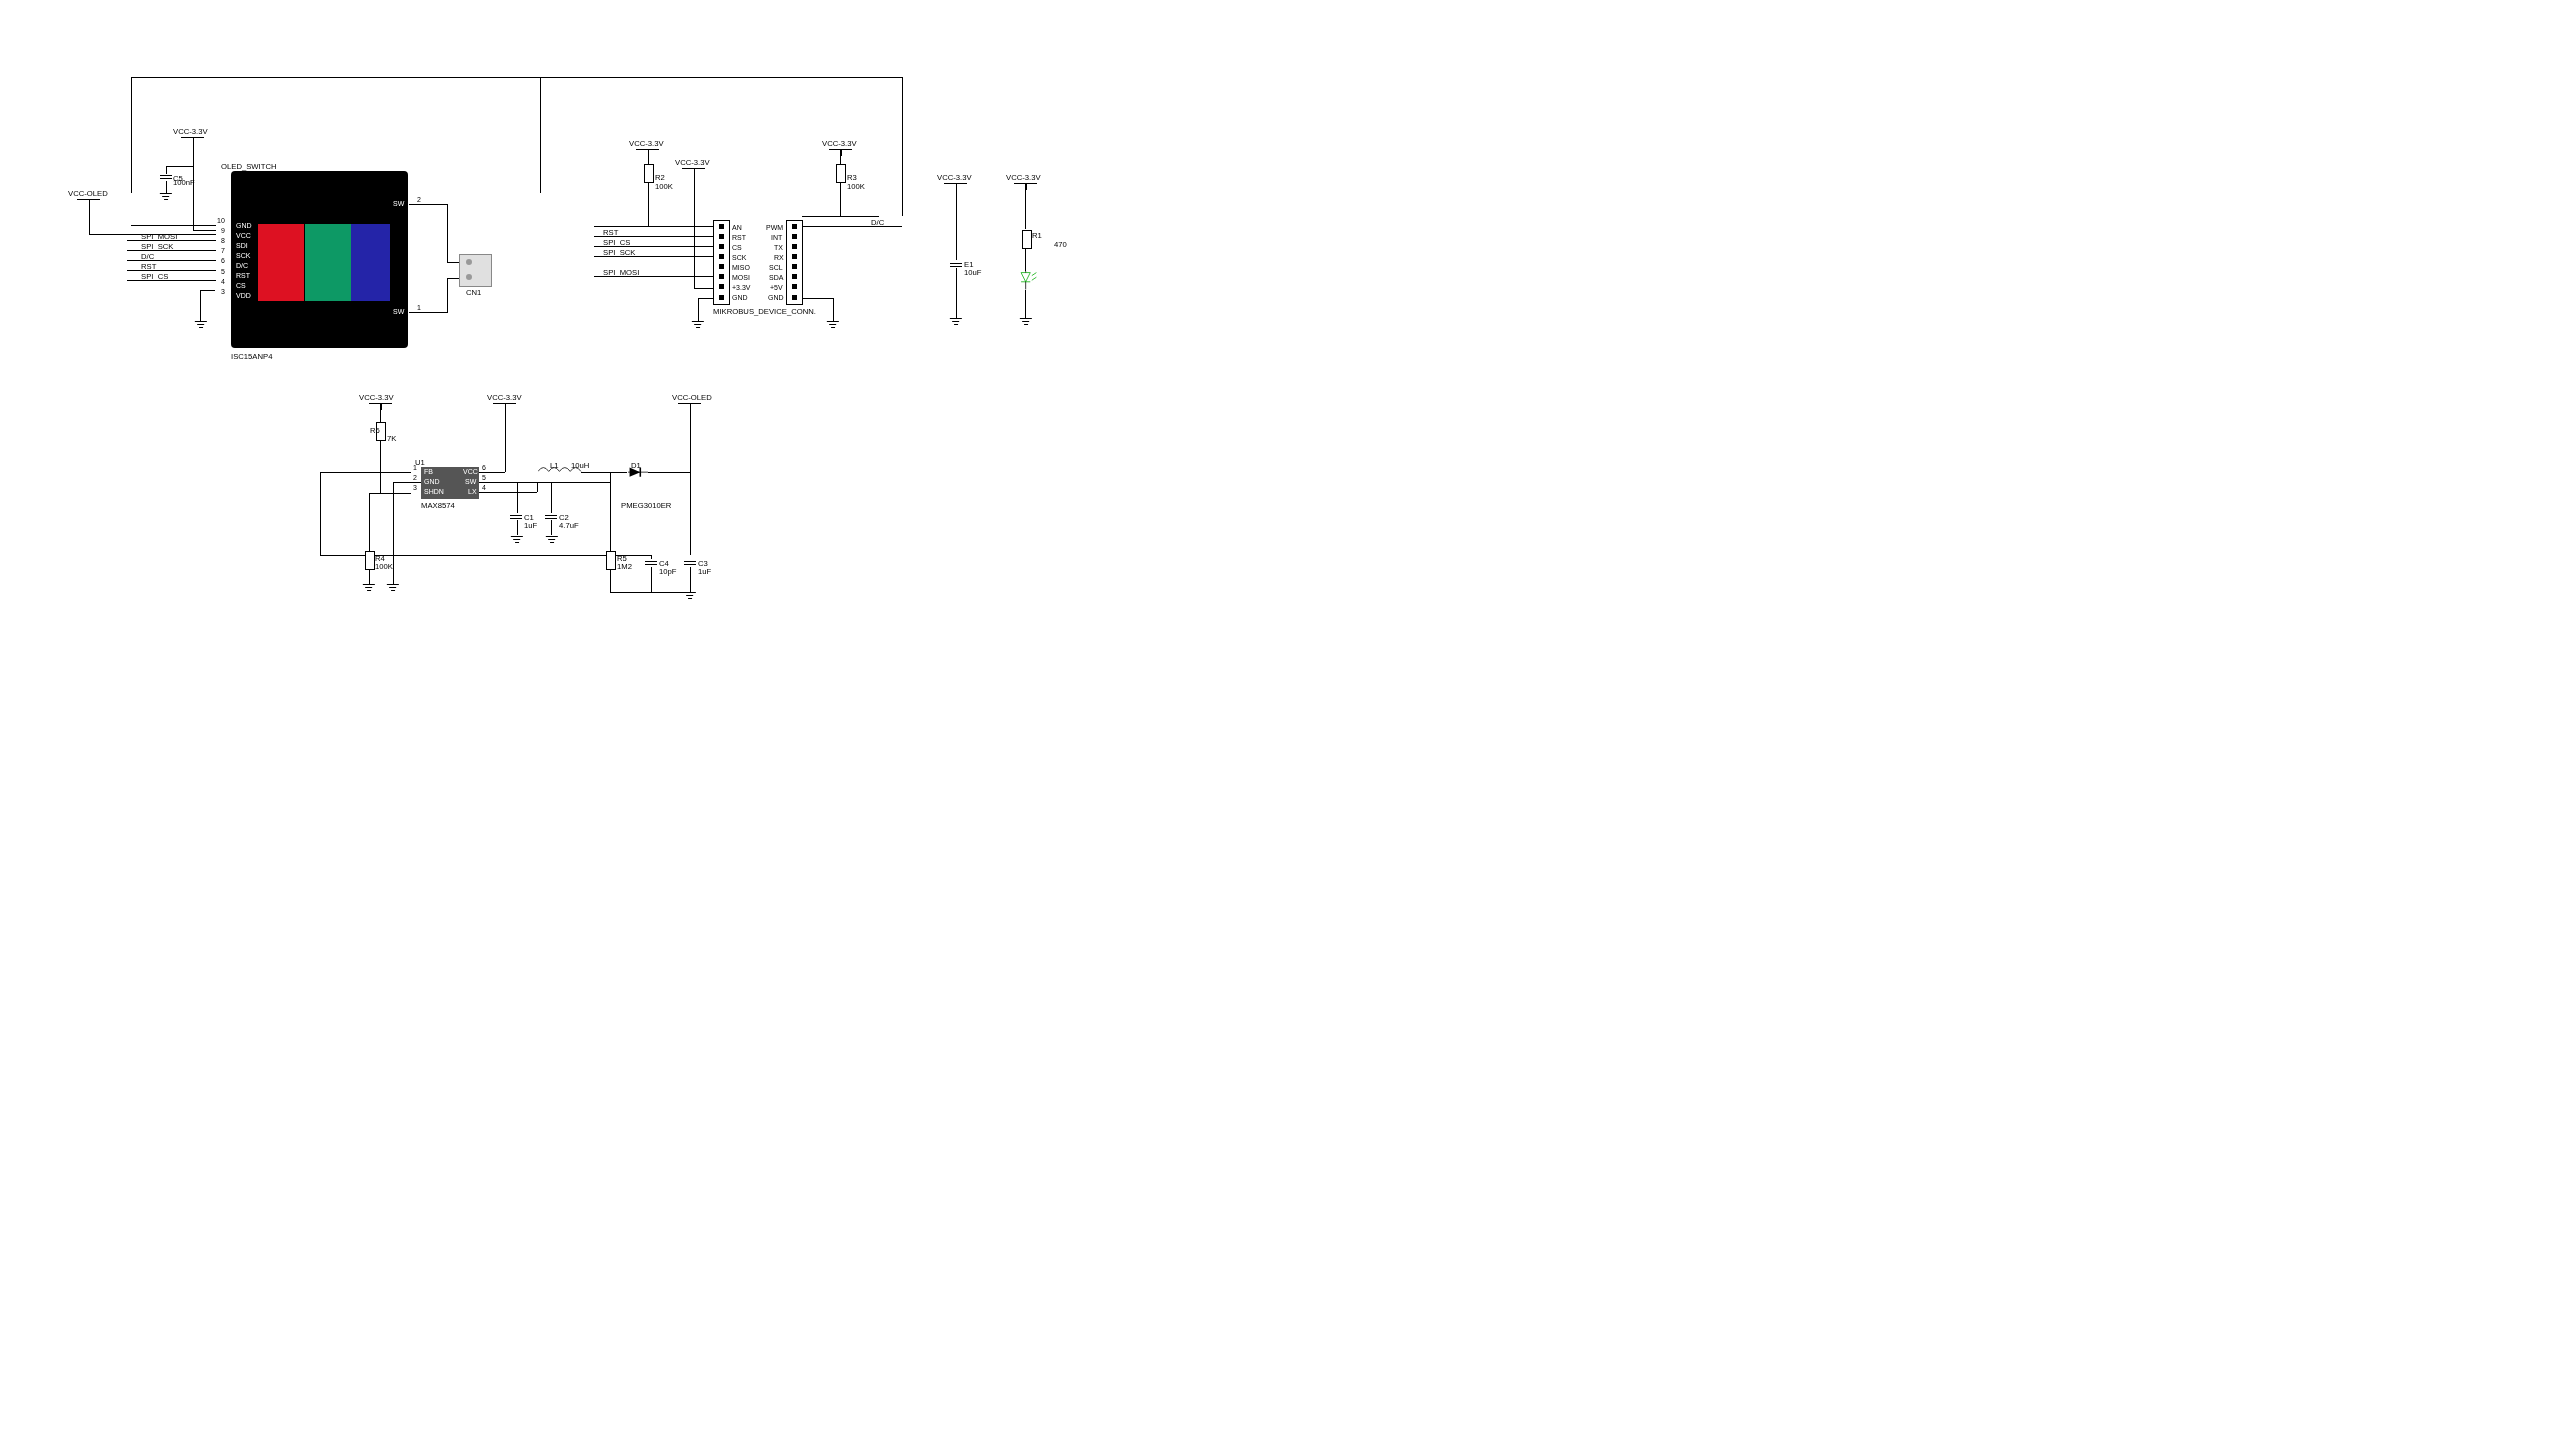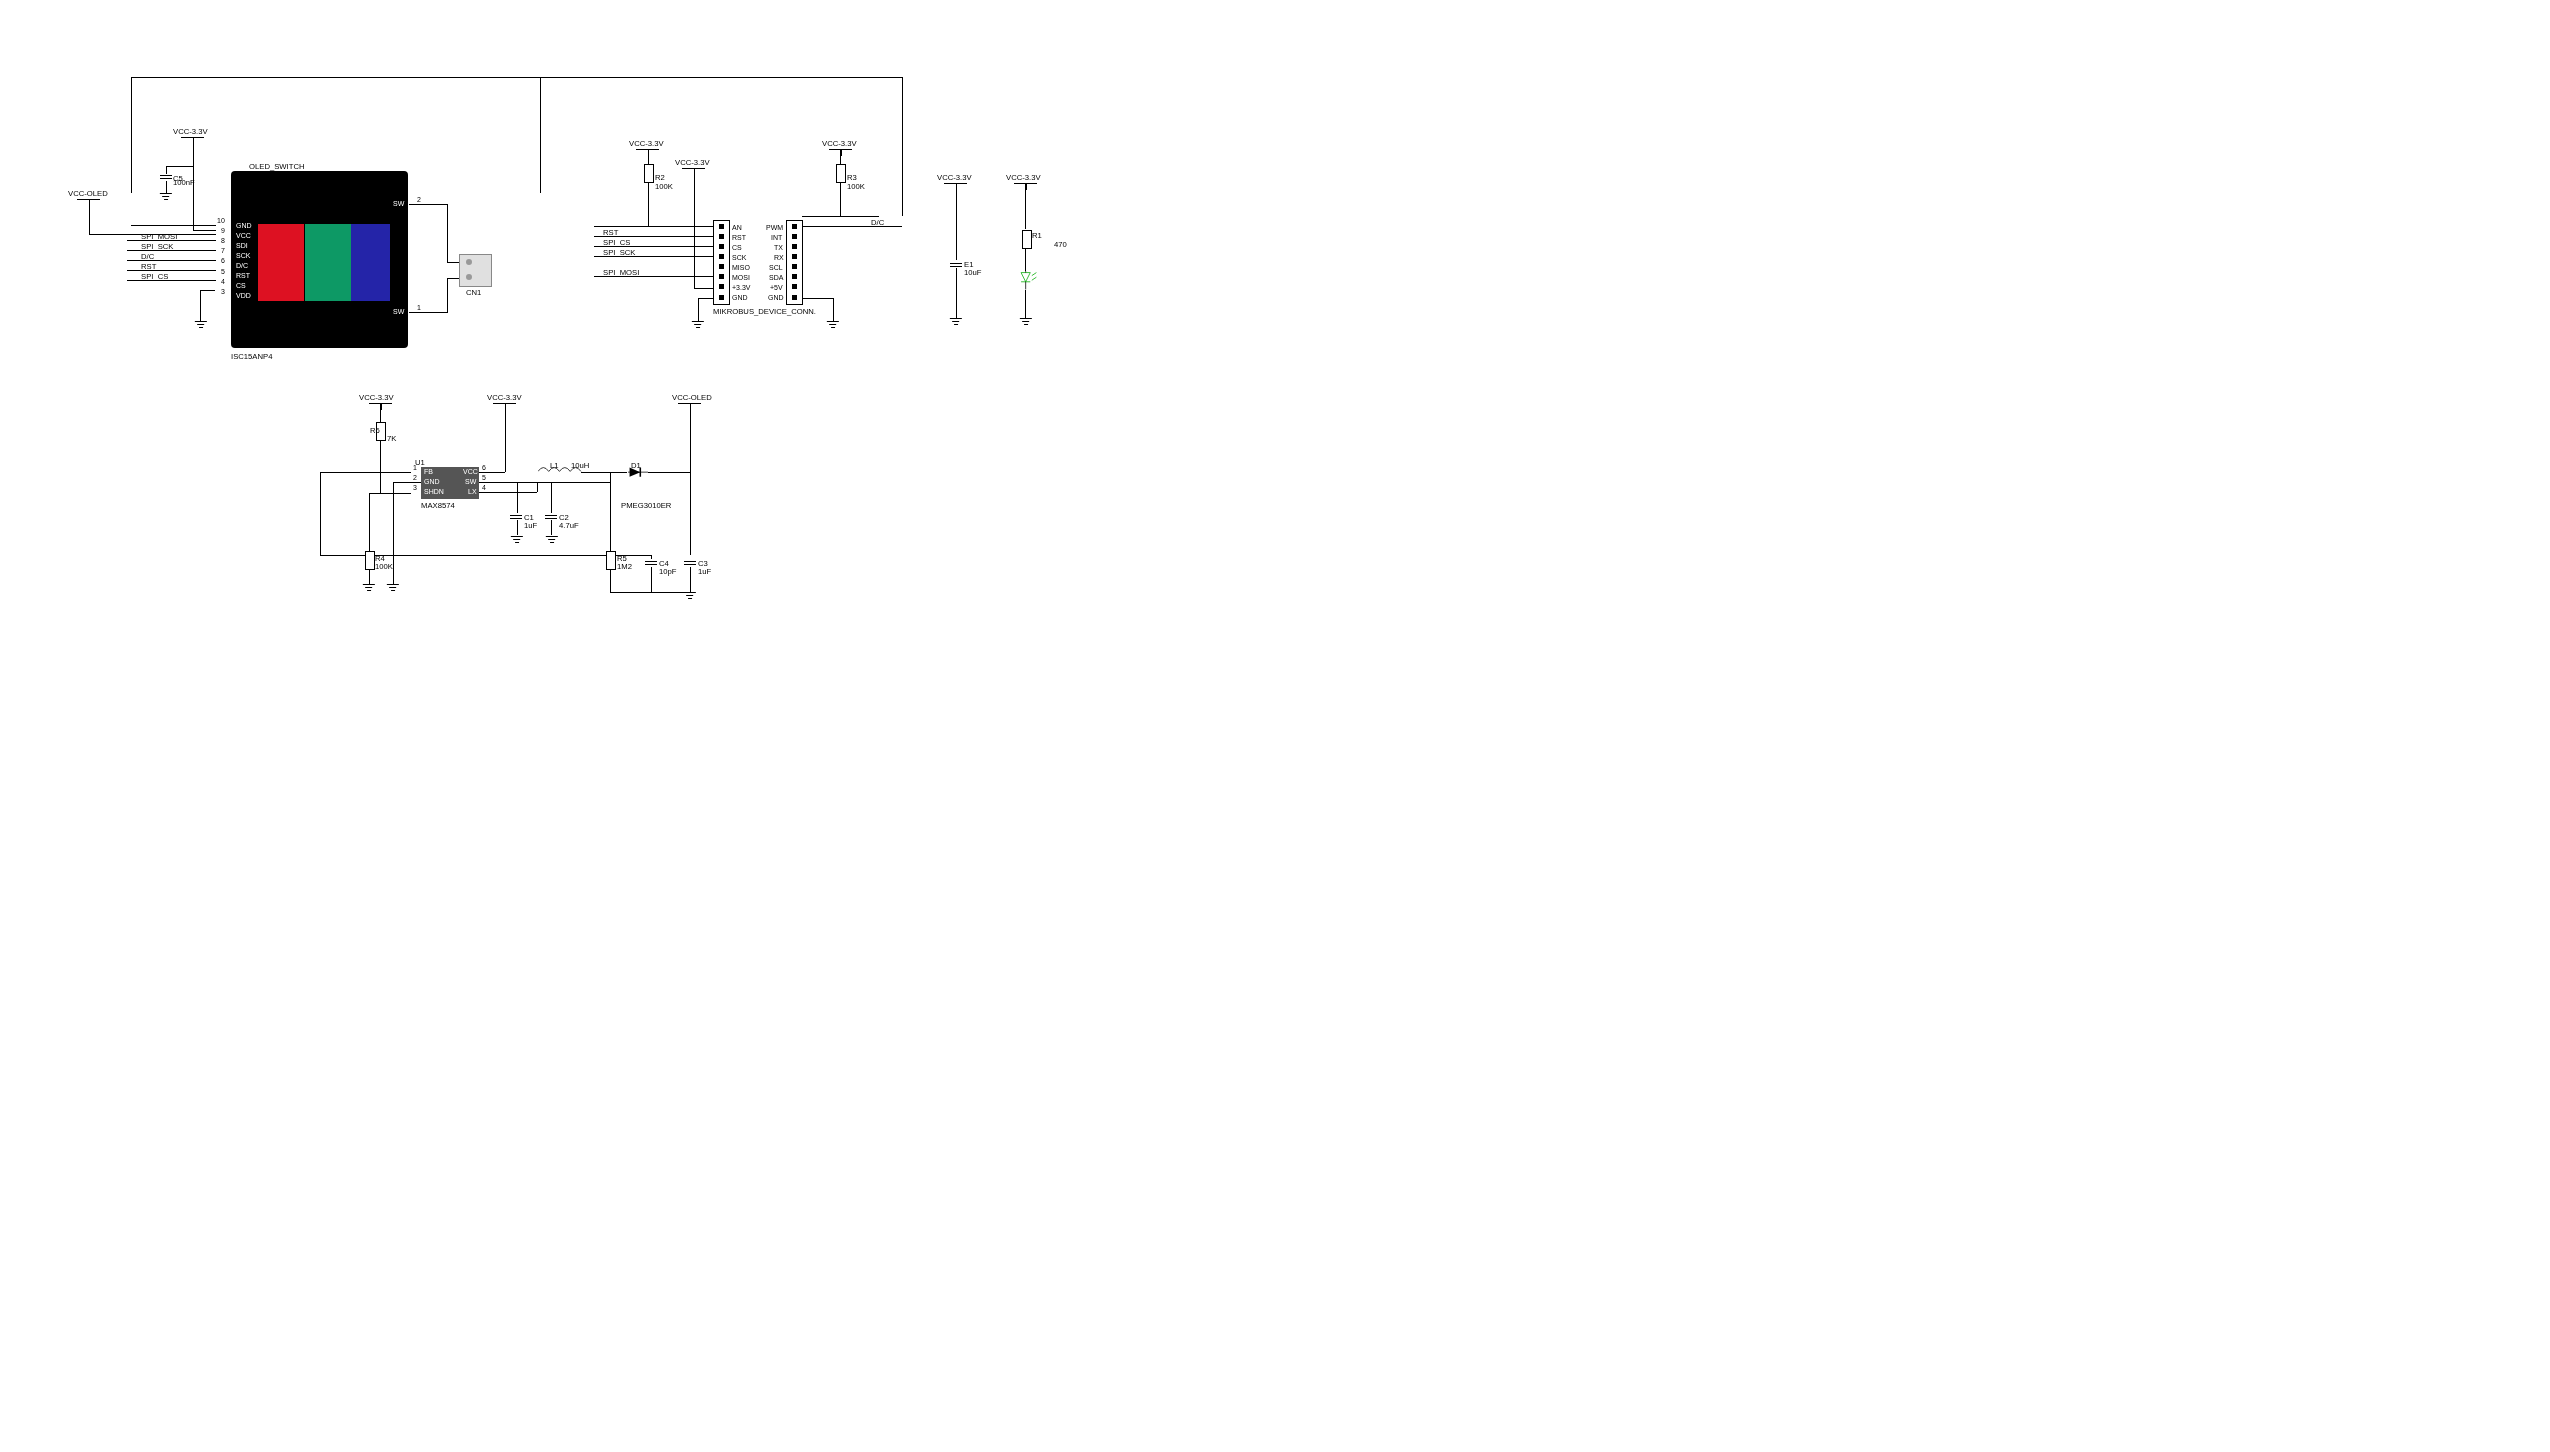--- a/index.html
+++ b/index.html
@@ -70,21 +70,21 @@
 
 <div class="txt el" style="top:217px;left:217px;font-size:7px">10</div>
 <div class="txt el" style="top:227px;left:221px;font-size:7px">9</div>
 <div class="txt el" style="top:237px;left:221px;font-size:7px">8</div>
 <div class="txt el" style="top:247px;left:221px;font-size:7px">7</div>
 <div class="txt el" style="top:257px;left:221px;font-size:7px">6</div>
 <div class="txt el" style="top:268px;left:221px;font-size:7px">5</div>
 <div class="txt el" style="top:278px;left:221px;font-size:7px">4</div>
 <div class="txt el" style="top:288px;left:221px;font-size:7px">3</div>
 
-<div class="txt el" style="top:162px;left:249px">OLED_SWITCH</div>
+<div class="txt el" style="top:162px;left:221px">OLED_SWITCH</div>
 <div class="el" style="top:171px;left:231px;width:177px;height:177px;background:#000;border-radius:3.9px"></div>
 <div class="el" style="top:224px;left:258px;width:46px;height:77px;background:#dd1122"></div>
 <div class="el" style="top:224px;left:305px;width:46px;height:77px;background:#0d9965"></div>
 <div class="el" style="top:224px;left:351px;width:39px;height:77px;background:#2424a8"></div>
 <div class="txt el" style="top:352px;left:231px">ISC15ANP4</div>
 
 <div class="txt el" style="top:222px;left:236px;color:#fff;font-size:7px">GND</div>
 <div class="txt el" style="top:232px;left:236px;color:#fff;font-size:7px">VCC</div>
 <div class="txt el" style="top:242px;left:236px;color:#fff;font-size:7px">SDI</div>
 <div class="txt el" style="top:252px;left:236px;color:#fff;font-size:7px">SCK</div>

